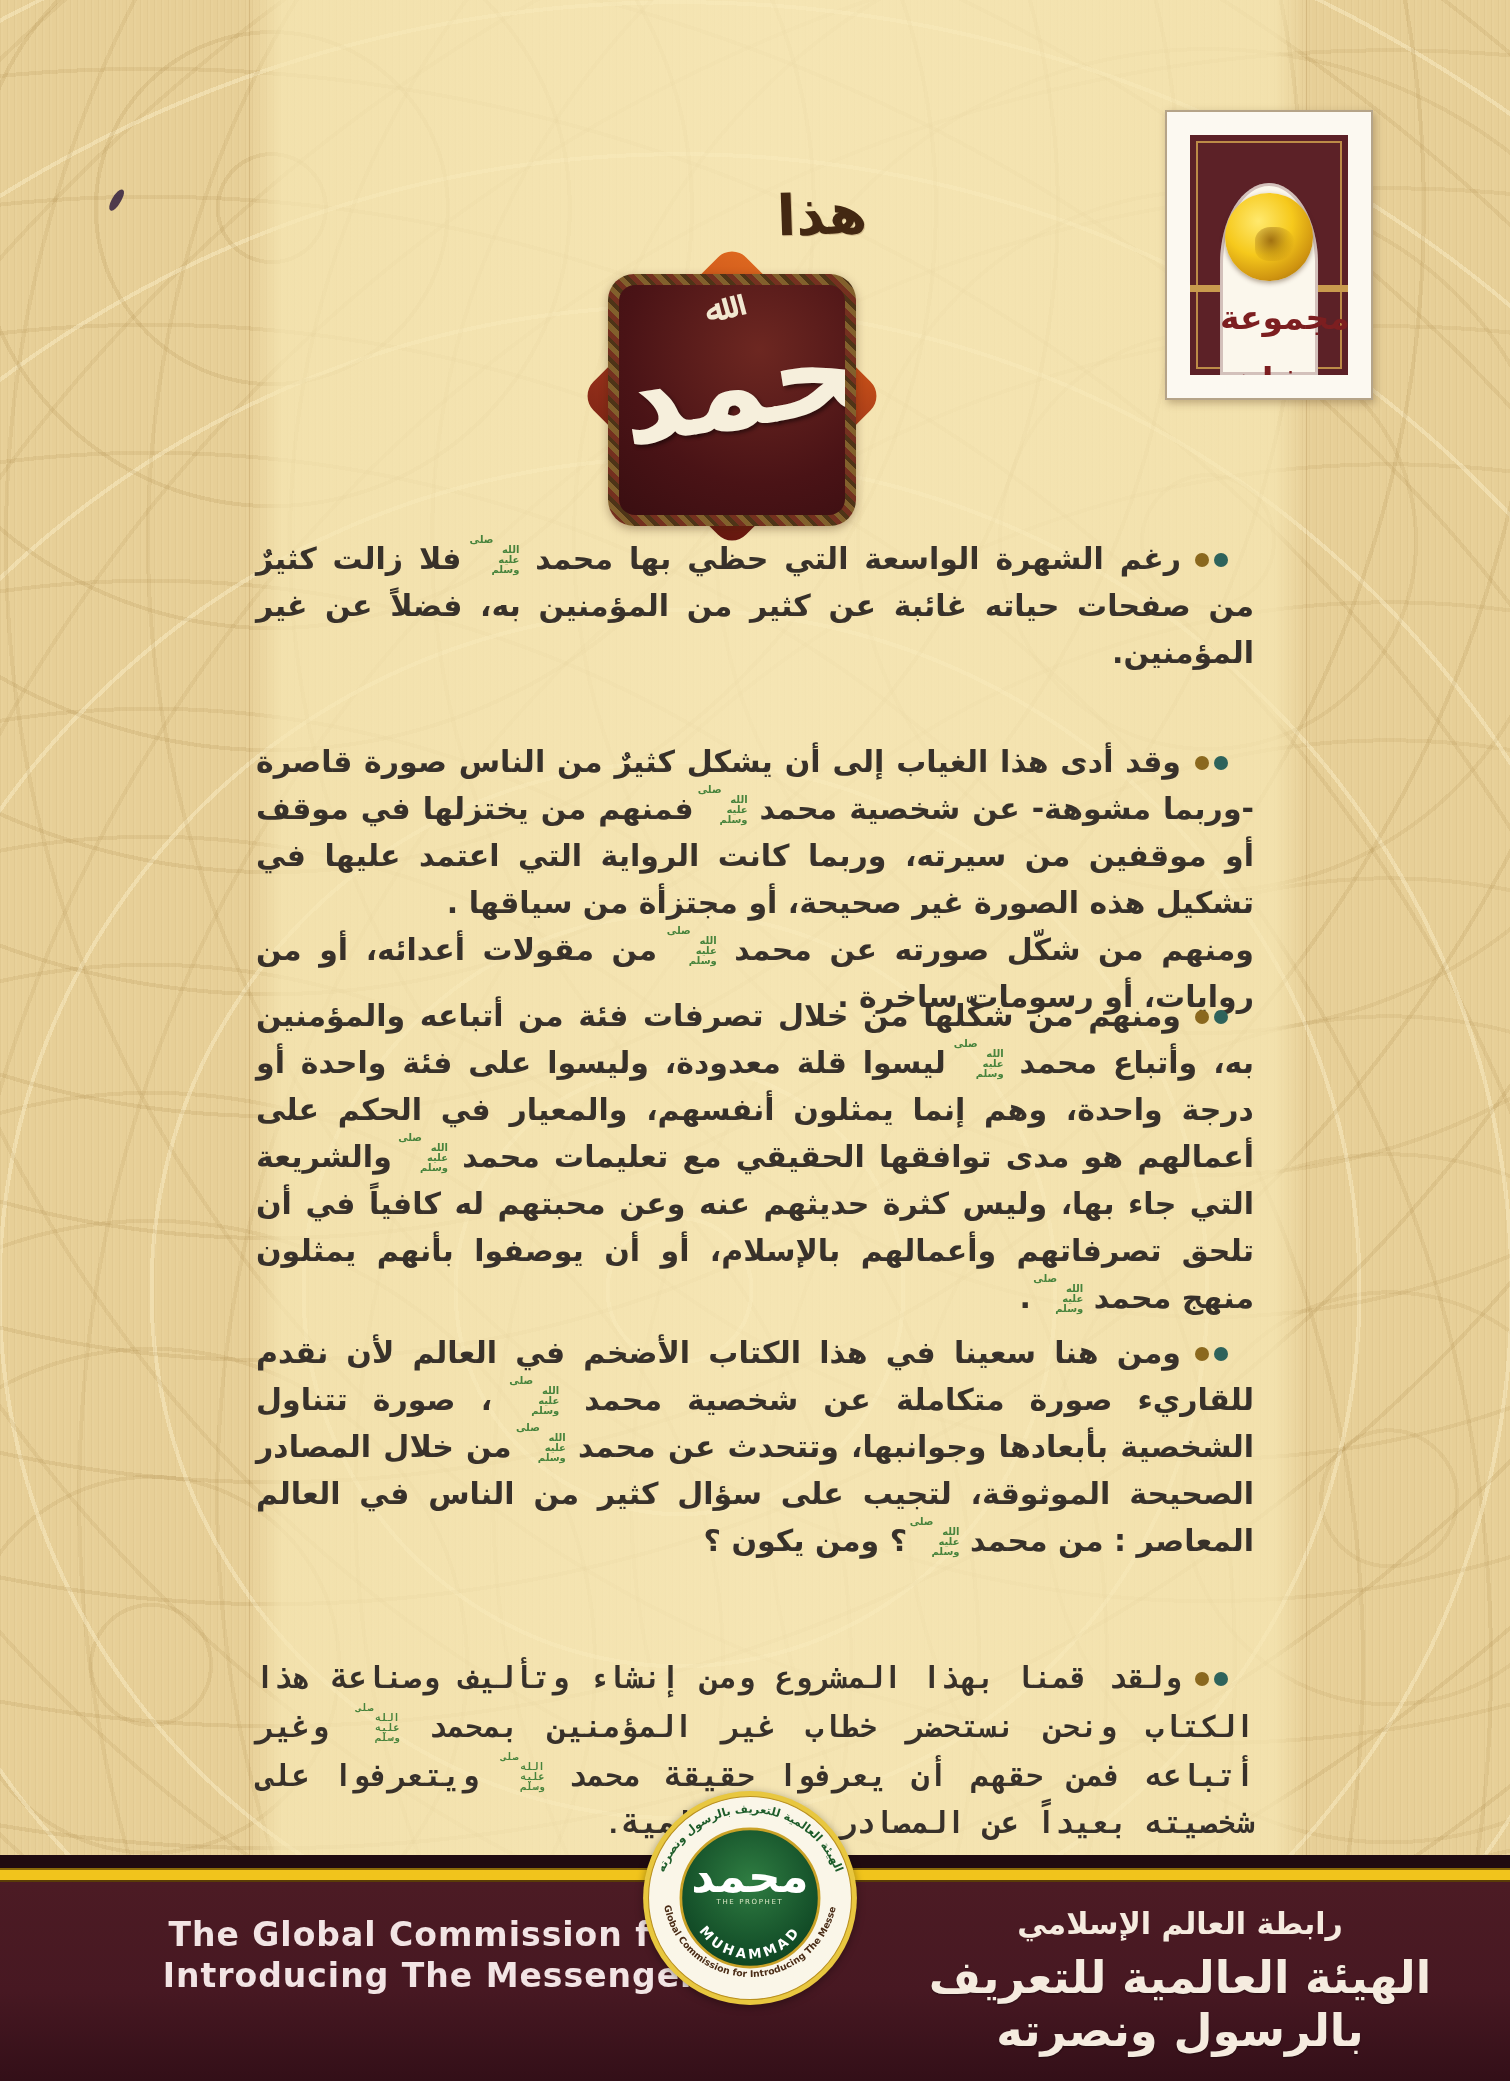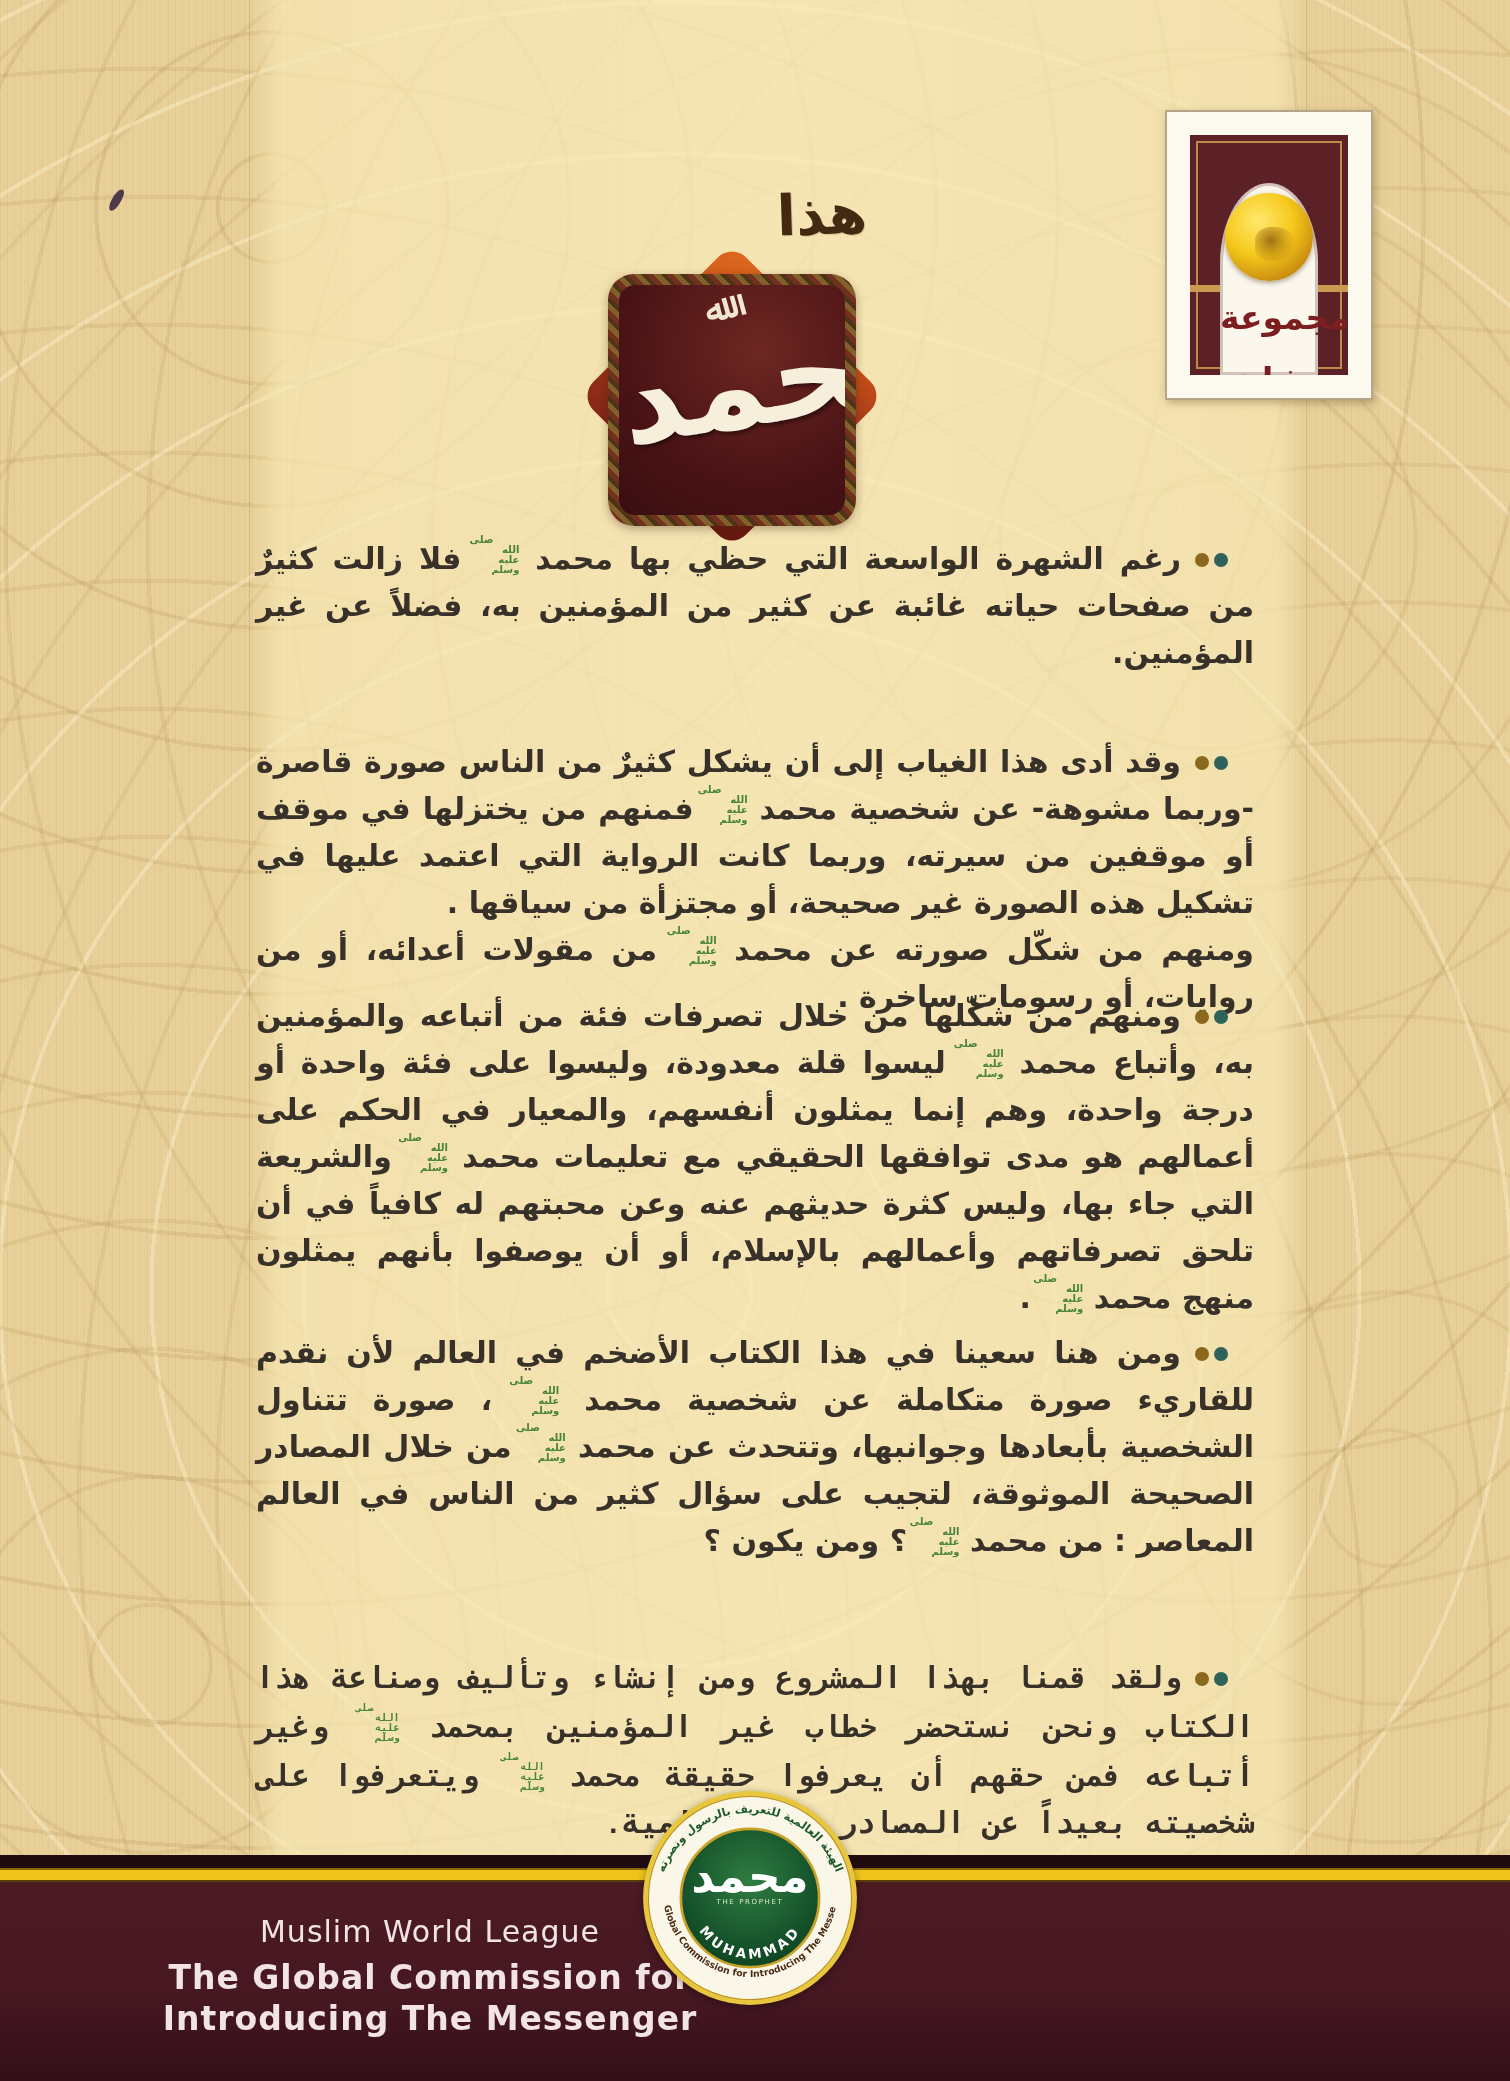--- a/index.html
+++ b/index.html
@@ -171,23 +171,26 @@
     <div class="para p3"><span class="dot teal"></span><span class="dot brown"></span><span class="para-text">ومنهم من شكّلها من خلال تصرفات فئة من أتباعه والمؤمنين به، وأتباع محمد <span class="saw">صلى الله<br>عليه وسلم</span> ليسوا قلة معدودة، وليسوا على فئة واحدة أو درجة واحدة، وهم إنما يمثلون أنفسهم، والمعيار في الحكم على أعمالهم هو مدى توافقها الحقيقي مع تعليمات محمد <span class="saw">صلى الله<br>عليه وسلم</span> والشريعة التي جاء بها، وليس كثرة حديثهم عنه وعن محبتهم له كافياً في أن تلحق تصرفاتهم وأعمالهم بالإسلام، أو أن يوصفوا بأنهم يمثلون منهج محمد <span class="saw">صلى الله<br>عليه وسلم</span> .</span></div>
     <div class="para p4"><span class="dot teal"></span><span class="dot brown"></span><span class="para-text">ومن هنا سعينا في هذا الكتاب الأضخم في العالم لأن نقدم للقاريء صورة متكاملة عن شخصية محمد <span class="saw">صلى الله<br>عليه وسلم</span> ، صورة تتناول الشخصية بأبعادها وجوانبها، وتتحدث عن محمد <span class="saw">صلى الله<br>عليه وسلم</span> من خلال المصادر الصحيحة الموثوقة، لتجيب على سؤال كثير من الناس في العالم المعاصر : من محمد <span class="saw">صلى الله<br>عليه وسلم</span> ؟ ومن يكون ؟</span></div>
     <div class="para p5"><span class="dot teal"></span><span class="dot brown"></span><span class="para-text">ولقد قمنا بهذا المشروع ومن إنشاء وتأليف وصناعة هذا الكتاب ونحن نستحضر خطاب غير المؤمنين بمحمد <span class="saw">صلى الله<br>عليه وسلم</span> وغير أتباعه فمن حقهم أن يعرفوا حقيقة محمد <span class="saw">صلى الله<br>عليه وسلم</span> ويتعرفوا على شخصيته بعيداً عن المصادر غير العلمية.</span></div>
   </div>
 
   <div class="footer">
     <div class="f-dark"></div>
     <div class="f-gold"></div>
     <div class="f-body">
       <div class="f-en">
-        <div class="l1">Muslim World League</div>
         <div class="l2">The Global Commission for</div>
         <div class="l3">Introducing The Messenger</div>
+      </div>
+      <div class="f-ar">
+        <div class="a1">رابطة العالم الإسلامي</div>
+        <div class="a2">الهيئة العالمية للتعريف بالرسول ونصرته</div>
       </div>
     </div>
 
     <svg class="seal" viewBox="0 0 200 200">
       <defs>
         <radialGradient id="sealGreen" cx="50%" cy="38%" r="75%">
           <stop offset="0%" stop-color="#2f7d42"></stop>
           <stop offset="65%" stop-color="#15512a"></stop>
           <stop offset="100%" stop-color="#0a3a1b"></stop>
         </radialGradient>

